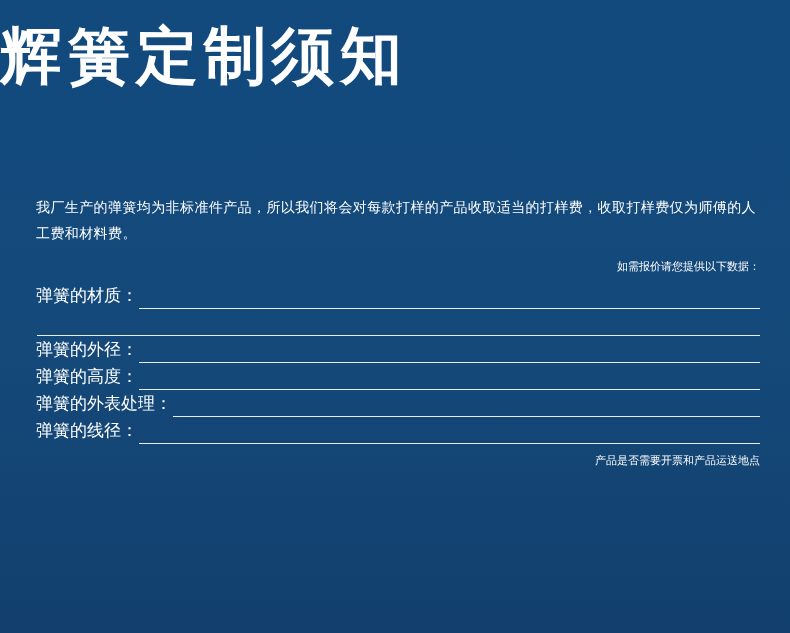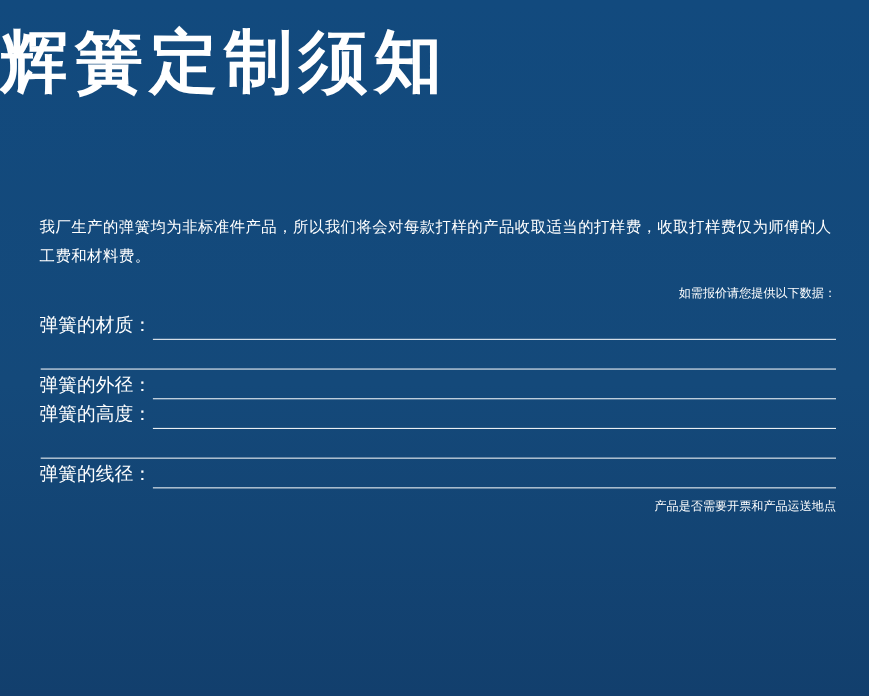--- a/index.html
+++ b/index.html
@@ -115,20 +115,21 @@
         <span class="field-line"></span>
       </div>
 
       <div class="field-row">
         <span class="field-label">弹簧的高度：</span>
         <span class="field-line"></span>
       </div>
 
 
       <div class="field-row">
+        <span class="field-label">弹簧的外表处理：</span>
         <span class="field-line"></span>
       </div>
 
       <div class="field-row">
         <span class="field-label">弹簧的线径：</span>
         <span class="field-line"></span>
       </div>
 
     </div>
 

